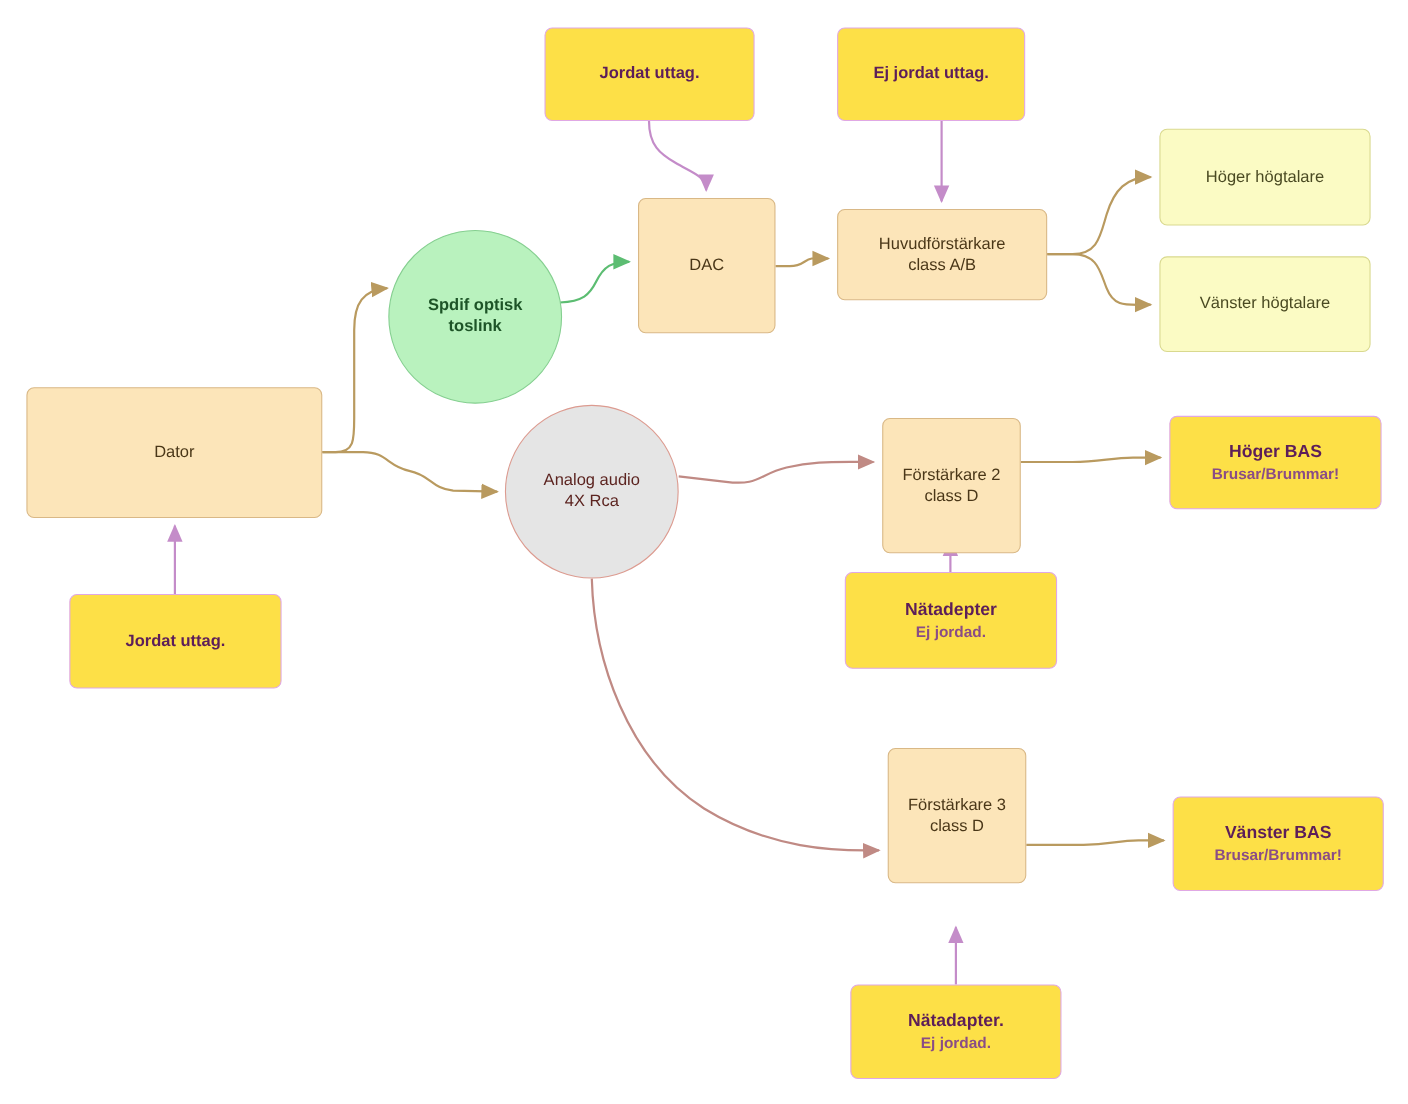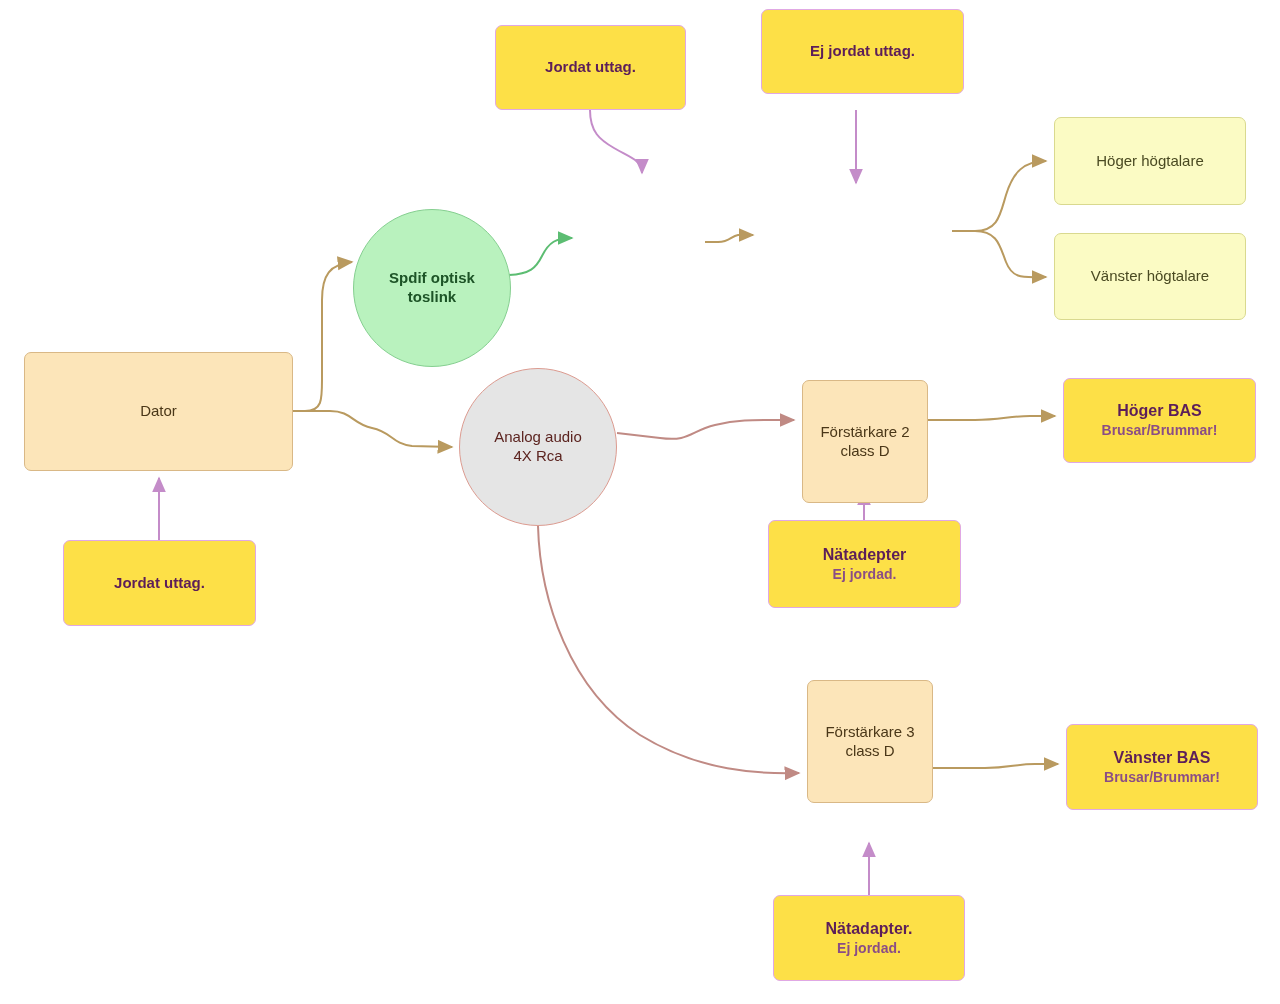--- a/index.html
+++ b/index.html
@@ -114,29 +114,36 @@
 
     <path d="M933,768 L985,768 C1010,768 1015,764 1035,764 L1058,764" fill="none" stroke="#b99a5f" stroke-width="2" marker-end="url(#ah-brown)"></path>
 
     <path d="M869,895 L869,843" fill="none" stroke="#c48cc9" stroke-width="2" marker-end="url(#ah-purple)"></path>
   </svg>
 
   <div class="node rect fill-pink t15 w700" style="left:495px; top:25px; width:191px; height:85px;">
     <span class="title">Jordat uttag.</span>
   </div>
 
-  <div class="node rect fill-pink t15 w700" style="left:761px; top:9px; width:203px; height:85px;">
+  <div class="node rect fill-pink t15 w700" style="left:761px; top:25px; width:171px; height:85px;">
     <span class="title">Ej jordat uttag.</span>
   </div>
 
   <div class="node rect fill-yellow t15" style="left:1054px; top:117px; width:192px; height:88px;">
     <span class="title">Höger högtalare</span>
   </div>
 
+  <div class="node rect fill-orange t15" style="left:580px; top:180px; width:125px; height:123px;">
+    <span class="title">DAC</span>
+  </div>
 
+  <div class="node rect fill-orange t15" style="left:761px; top:190px; width:191px; height:83px;">
+    <span class="title">Huvudförstärkare
+class A/B</span>
+  </div>
 
   <div class="node circle fill-green t15 w700" style="left:353px; top:209px; width:158px; height:158px;">
     <span class="title">Spdif optisk
 toslink</span>
   </div>
 
   <div class="node rect fill-yellow t15" style="left:1054px; top:233px; width:192px; height:87px;">
     <span class="title">Vänster högtalare</span>
   </div>
 

